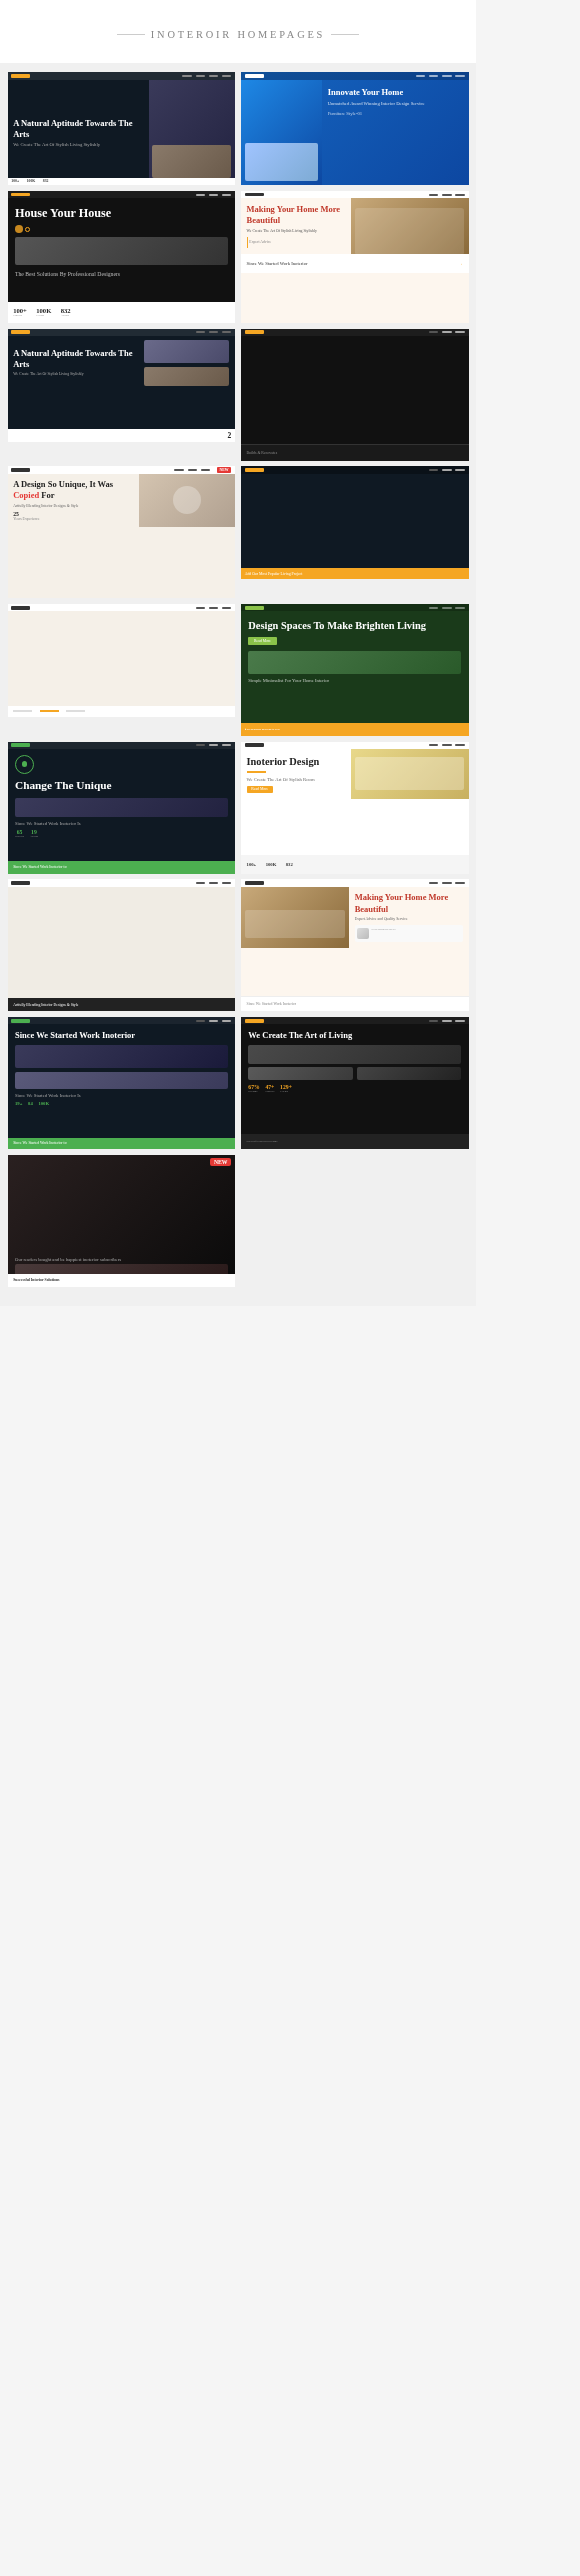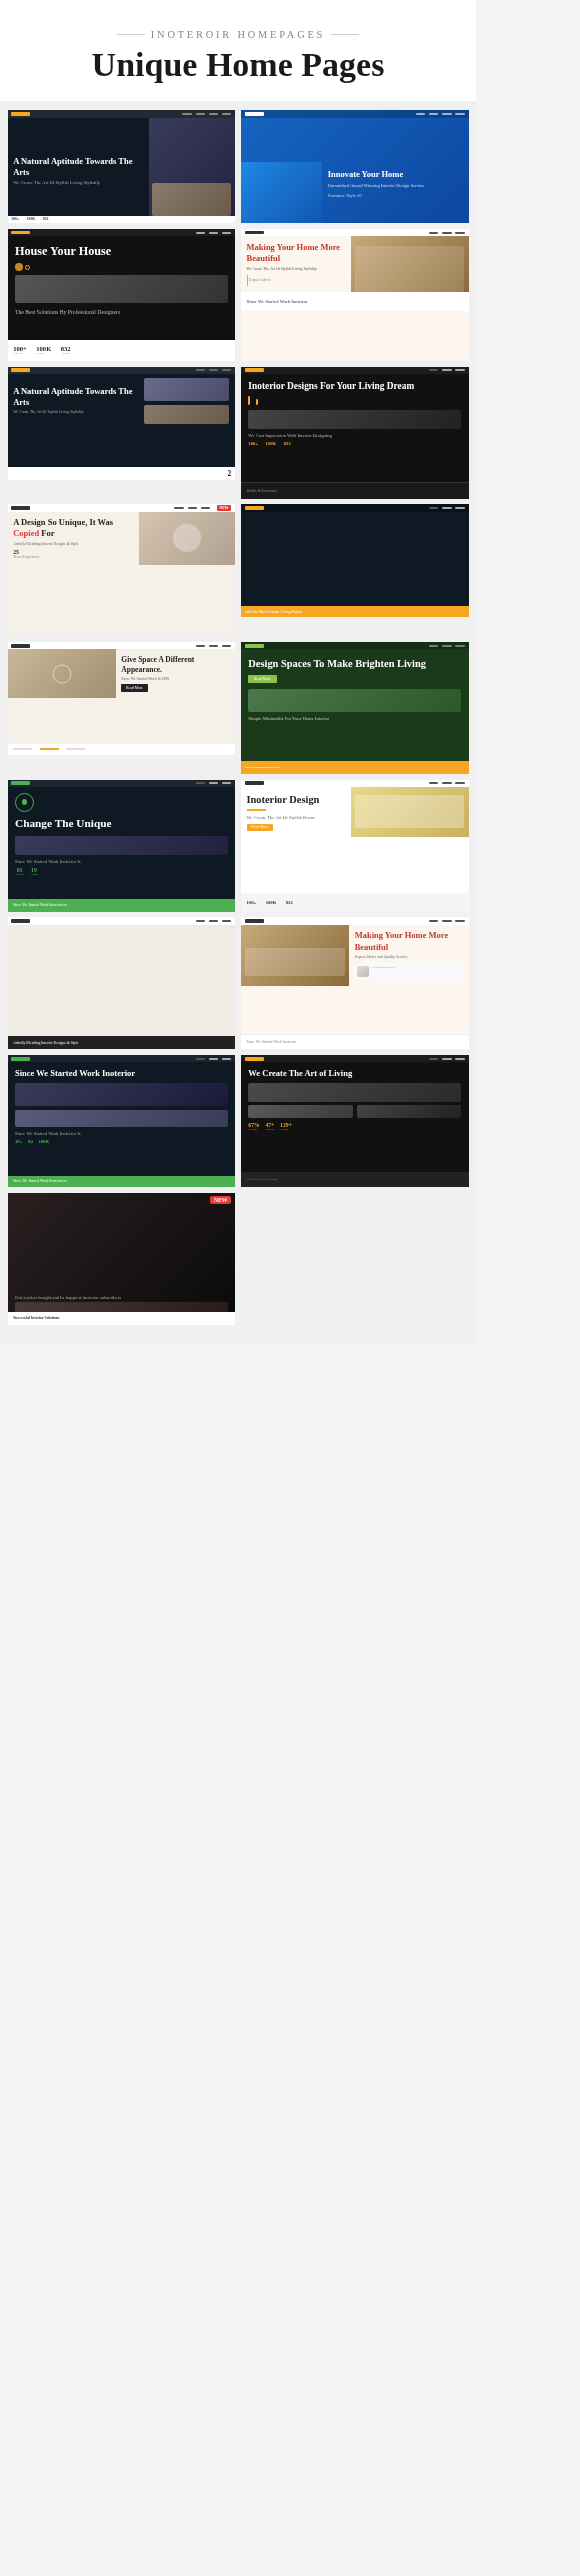--- a/index.html
+++ b/index.html
@@ -106,21 +106,20 @@
   </style>
 </head>
 <body>
 
 <div class="page-wrapper">
 
   <div class="header">
     <div class="header-subtitle">
       <span>INOTEROIR HOMEPAGES</span>
     </div>
-    <div class="header-title">Unique Home Pages</div>
   </div>
 
   <div class="grid">
 
     <div class="preview-card">
       <div class="preview-inner theme-dark2">
 
         <div class="nav-bar" style="background:rgba(255,255,255,0.08);">
           <div class="nav-logo" style="background:#f5a623;"></div>
           <div class="nav-links">
@@ -154,21 +153,21 @@
       <div class="preview-inner" style="background:linear-gradient(135deg,#1565c0 0%,#0d47a1 100%);">
         <div class="nav-bar" style="background:rgba(0,0,0,0.2);">
           <div class="nav-logo" style="background:#fff;"></div>
           <div class="nav-links">
             <div class="nav-link-dot" style="background:rgba(255,255,255,0.6);"></div>
             <div class="nav-link-dot" style="background:rgba(255,255,255,0.6);"></div>
             <div class="nav-link-dot" style="background:rgba(255,255,255,0.6);"></div>
             <div class="nav-link-dot" style="background:rgba(255,255,255,0.6);"></div>
           </div>
         </div>
-        <div style="display:flex; height:calc(100% - 7.5px);margin-top:44px;">
+        <div style="display:flex; height:calc(100% - 7.5px);">
           <div style="flex:0.6; position:relative; overflow:hidden;">
             <div style="position:absolute; inset:0; background:linear-gradient(135deg,#1e88e5 0%,#0d47a1 100%);"></div>
             <div style="position:absolute; bottom:3.8px; left:3.8px; right:3.8px; height:38px; background:linear-gradient(135deg,#a0c4ff 0%,#7eabd4 100%); border-radius:1.9px;"></div>
           </div>
           <div style="flex:1; padding:5.7px 5.7px 3.8px; display:flex; flex-direction:column; justify-content:flex-start; padding-top:7.5px;">
             <div style="font-size:8.5px; font-weight:bold; color:#fff; line-height:1.3; margin-bottom:2.8px;">Innovate Your Home</div>
             <div style="font-size:4.7px; color:rgba(255,255,255,0.8); line-height:1.4;">Unmatched Award Winning Interior Design Service</div>
             <div style="font-size:4.7px; color:rgba(255,255,255,0.7); margin-top:3.8px;">Furniture Style-01</div>
           </div>
         </div>
@@ -274,35 +273,20 @@
     <div class="preview-card h140">
       <div class="preview-inner" style="background:#111;">
         <div class="nav-bar" style="background:rgba(255,255,255,0.05);">
           <div class="nav-logo" style="background:#f5a623;"></div>
           <div class="nav-links">
             <div class="nav-link-dot" style="background:#555;"></div>
               <div class="nav-link-dot"></div>
               <div class="nav-link-dot"></div>
           </div>
         </div>
-        <div style="padding:5.7px 7.5px; display:flex; flex-direction:column; justify-content:center; flex:1;">
-          <div style="font-size:9.4px; font-weight:bold; color:#fff; line-height:1.3; margin-bottom:3.8px;">Inoterior Designs For Your Living Dream</div>
-
-          <div style="display:flex; gap:5.7px; margin-bottom:4.7px;">
-            <div style="width:1.9px; height:9.4px; background:#f5a623; border-radius:0.9px;"></div>
-            <div style="width:1.9px; height:6.6px; background:#f5a623; border-radius:0.9px; margin-top:2.8px;"></div>
-          </div>
-          <div style="height:19px; background:linear-gradient(135deg,#444 0%,#222 100%); border-radius:1.9px; margin-bottom:3.8px;"></div>
-          <div style="font-size:4.7px; color:#bbb;">We Cast Impression With Interior Designing</div>
-          <div style="display:flex; gap:7.5px; margin-top:3.8px;">
-            <span style="font-size:4.7px; color:#f5a623; font-weight:bold;">100+</span>
-            <span style="font-size:4.7px; color:#f5a623; font-weight:bold;">100K</span>
-            <span style="font-size:4.7px; color:#f5a623; font-weight:bold;">832</span>
-          </div>
-        </div>
         <div style="position:absolute; bottom:0; left:0; right:0; height:17px; background:#1a1a1a; display:flex; align-items:center; padding:0 5.7px; border-top:0.9px solid #333;">
           <div style="font-size:3.8px; color:#888;">Builds &amp; Renovates</div>
         </div>
       </div>
     </div>
 
     <div class="preview-card h140">
       <div class="preview-inner" style="background:#f5f0e8;">
         <div class="nav-bar">
           <div class="nav-logo" style="background:#333;"></div>
@@ -346,31 +330,20 @@
     </div>
 
     <div class="preview-card">
       <div class="preview-inner" style="background:#f5f0e8;">
         <div class="nav-bar">
           <div class="nav-logo" style="background:#333;"></div>
           <div class="nav-links">
             <div class="nav-link-dot" style="background:#555;"></div>
               <div class="nav-link-dot" style="background:#555;"></div>
               <div class="nav-link-dot" style="background:#555;"></div>
-          </div>
-        </div>
-        <div style="display:flex; height:calc(100%-7.5px); flex:1;">
-          <div style="flex:1; position:relative; overflow:hidden;">
-            <div style="position:absolute; inset:0; background:linear-gradient(135deg,#c8b89a 0%,#a09070 100%);"></div>
-            <div style="position:absolute; top:50%; left:50%; transform:translate(-50%,-50%); width:19px; height:19px; border-radius:50%; border:1.9px solid rgba(255,255,255,0.5);"></div>
-          </div>
-          <div style="flex:1; padding:5.7px; display:flex; flex-direction:column; justify-content:center;">
-            <div style="font-size:7.5px; font-weight:bold; color:#222; line-height:1.3; margin-bottom:2.8px;">Give Space A Different Appearance.</div>
-            <div style="font-size:3.8px; color:#666; margin-bottom:2.8px;">Since We Started Work In 1890</div>
-            <div style="display:inline-block; padding:1.9px 4.7px; background:#222; color:#fff; font-size:3.8px; border-radius:0.9px; width:fit-content;">Read More</div>
           </div>
         </div>
         <div style="position:absolute; bottom:0; left:0; right:0; height:11.3px; background:#fff; display:flex; align-items:center; padding:0 5.7px; gap:7.5px;">
           <div style="width:19px;height:1.9px;background:#ddd;"></div>
           <div style="width:19px;height:1.9px;background:#f5a623;"></div>
           <div style="width:19px;height:1.9px;background:#ddd;"></div>
         </div>
       </div>
     </div>
 

